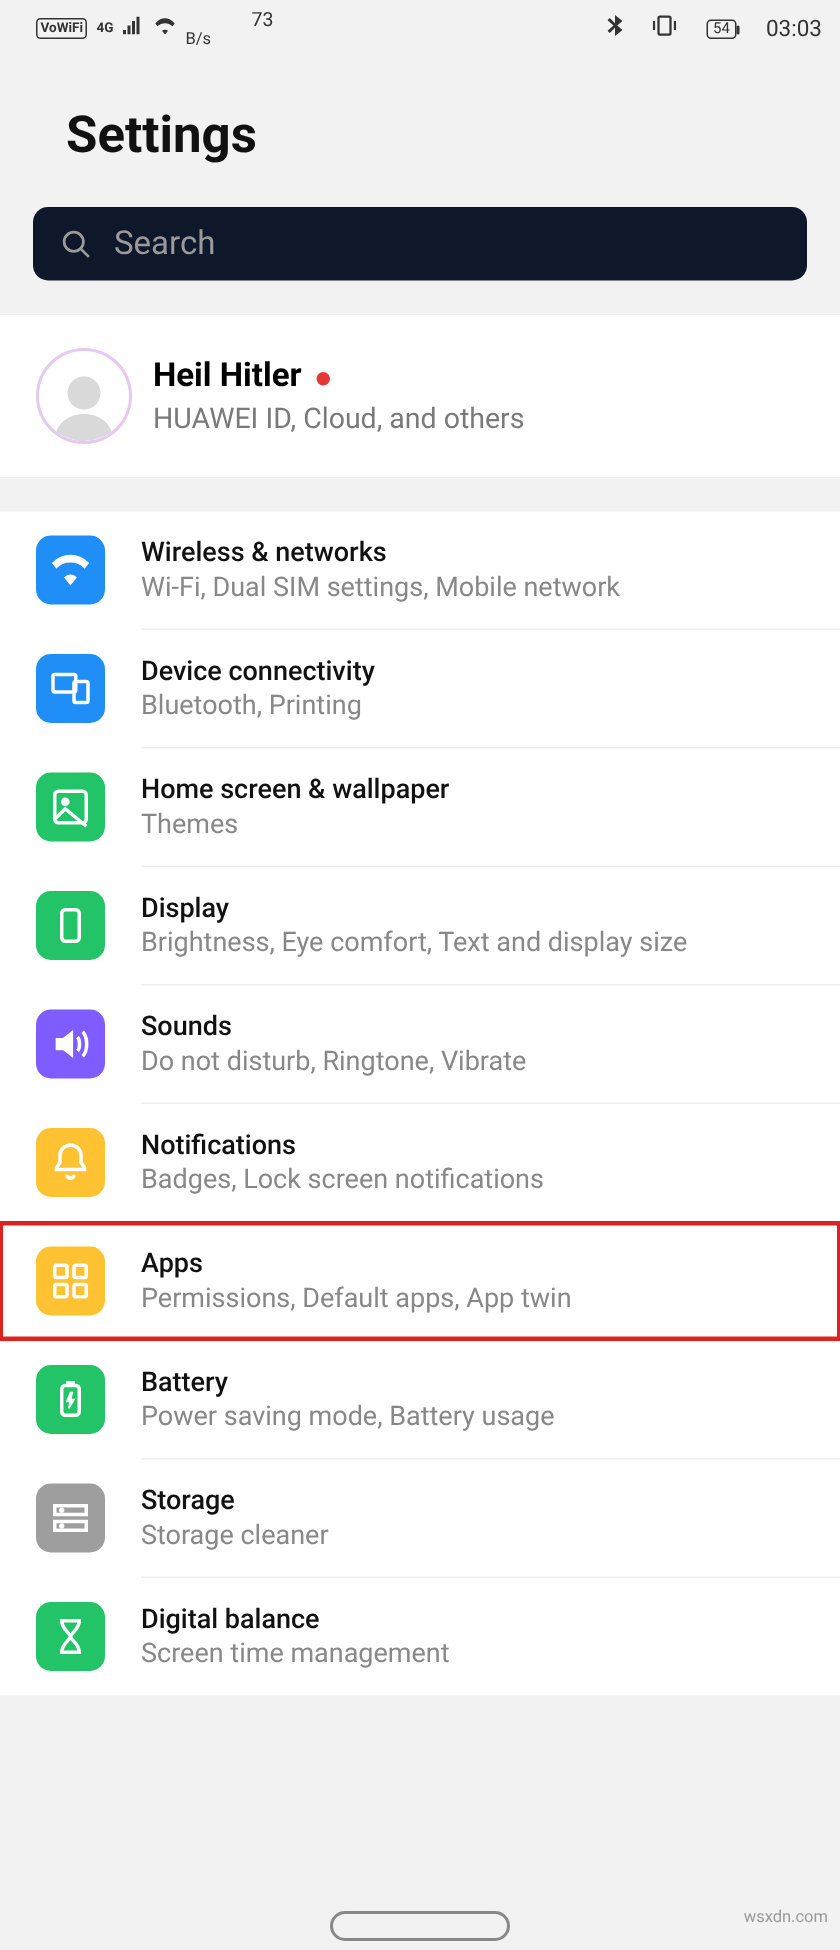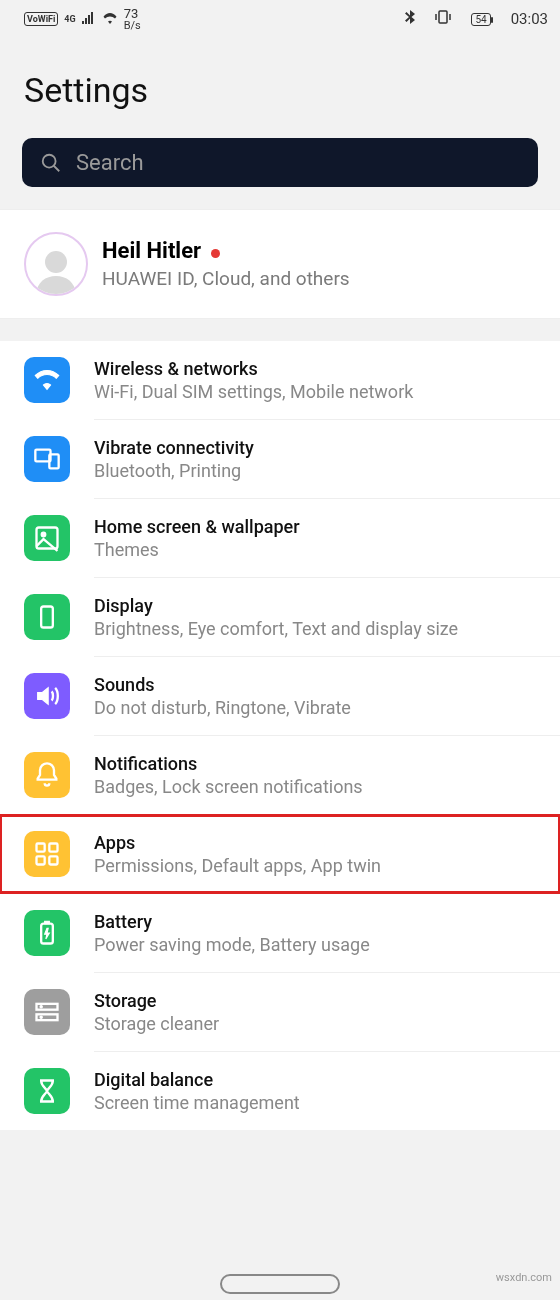--- a/index.html
+++ b/index.html
@@ -21,27 +21,27 @@
     color: #333;
     height: 34px;
   }
   .status-left { display: flex; align-items: center; gap: 6px; }
   .status-right { display: flex; align-items: center; gap: 20px; font-size: 15px; }
   .vowifi {
     border: 1.5px solid #333; border-radius: 3px; font-size: 9px; padding: 1px 2px; font-weight: bold;
   }
   .sig4g { font-size: 9px; font-weight: bold; }
   .bps { font-size: 11px; line-height: 1; }
-  .bps .num { font-size: 13px; display:block; }
+  .bps .num { font-size: 13px; display:block;margin-left:44px; }
   .batt { border:1.5px solid #333; border-radius:3px; font-size:10px; padding:0 3px; position:relative;}
   .batt::after{content:"";position:absolute;right:-3px;top:3px;width:2px;height:6px;background:#333;border-radius:1px;}
   .title {
     font-size: 34px;
-    font-weight: 400;
-    padding: 36px 0 18px 24px;
+    font-weight: 700;
+    padding: 36px 0 18px 44px;
     color: #111;
   }
   .search-bar {
     margin: 10px 22px 0 22px;
     background: #0f172a;
     border-radius: 10px;
     display: flex;
     align-items: center;
     padding: 12px 18px;
     gap: 14px;
@@ -178,21 +178,21 @@
     </div>
     <div class="divider"></div>
     <div class="item">
       <div class="icon" style="background:#1f8ef6">
         <svg viewBox="0 0 24 24">
           <rect x="2" y="4" width="13" height="10" rx="1" fill="none" stroke="#fff" stroke-width="2"></rect>
           <rect x="14" y="8" width="8" height="12" rx="1" fill="none" stroke="#fff" stroke-width="2"></rect>
         </svg>
       </div>
       <div class="texts">
-        <div class="label">Vibrate connectivity</div>
+        <div class="label">Device connectivity</div>
         <div class="desc">Bluetooth, Printing</div>
       </div>
     </div>
     <div class="divider"></div>
     <div class="item">
       <div class="icon" style="background:#23c467">
         <svg viewBox="0 0 24 24">
           <rect x="3" y="3" width="18" height="18" rx="2" fill="none" stroke="#fff" stroke-width="2"></rect>
           <circle cx="9" cy="9" r="2" fill="#fff"></circle>
           <path d="M3 19l6-6 12 10" stroke="#fff" stroke-width="2" fill="none"></path>

